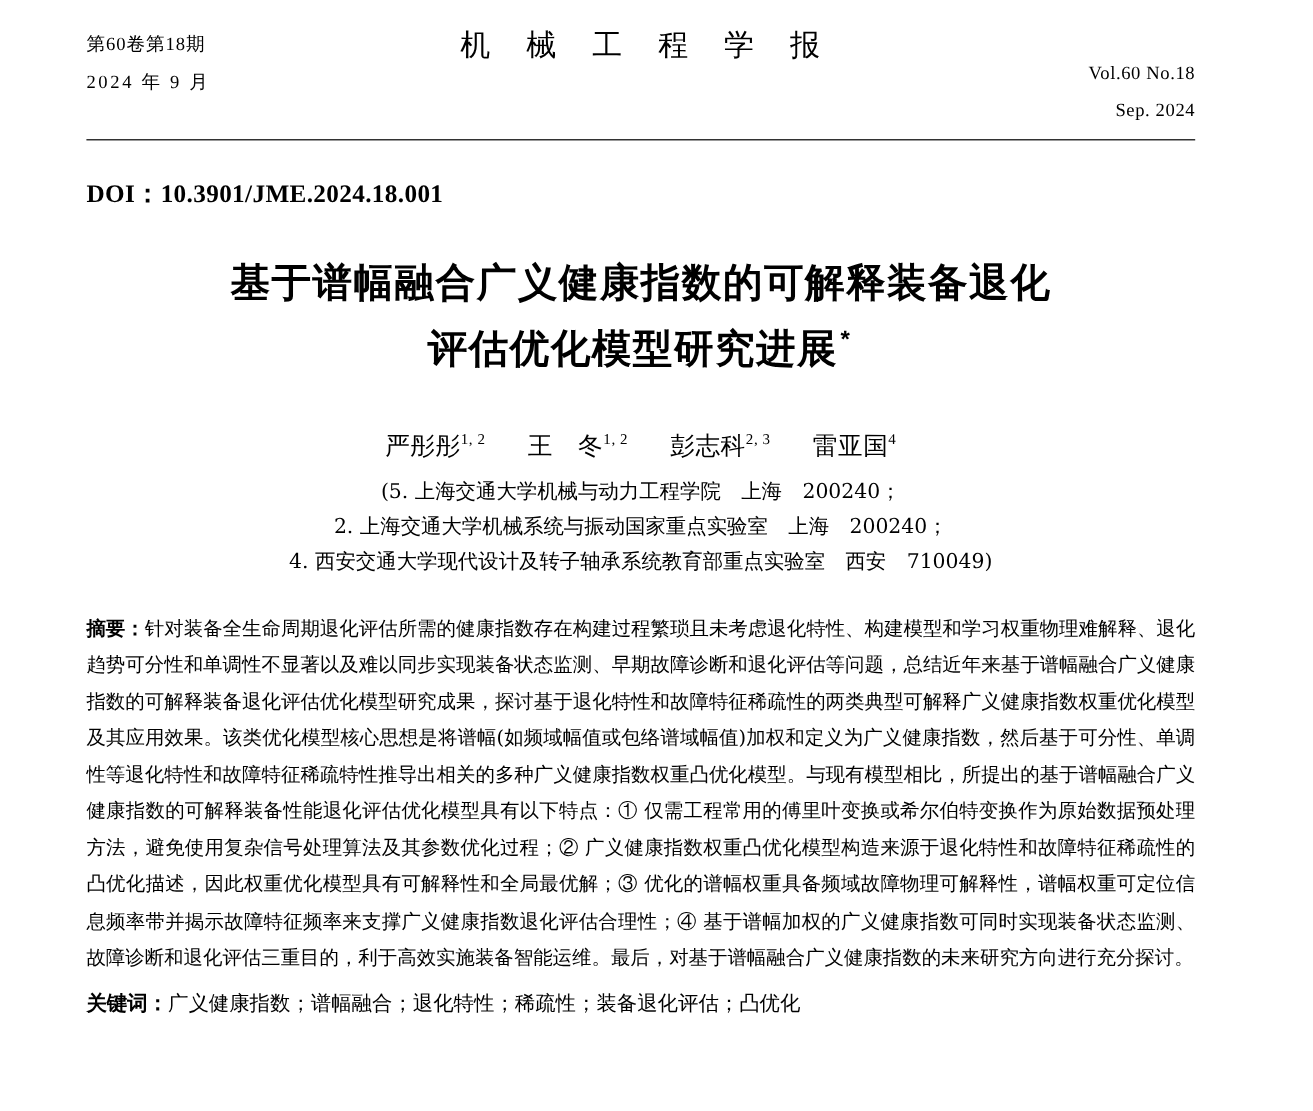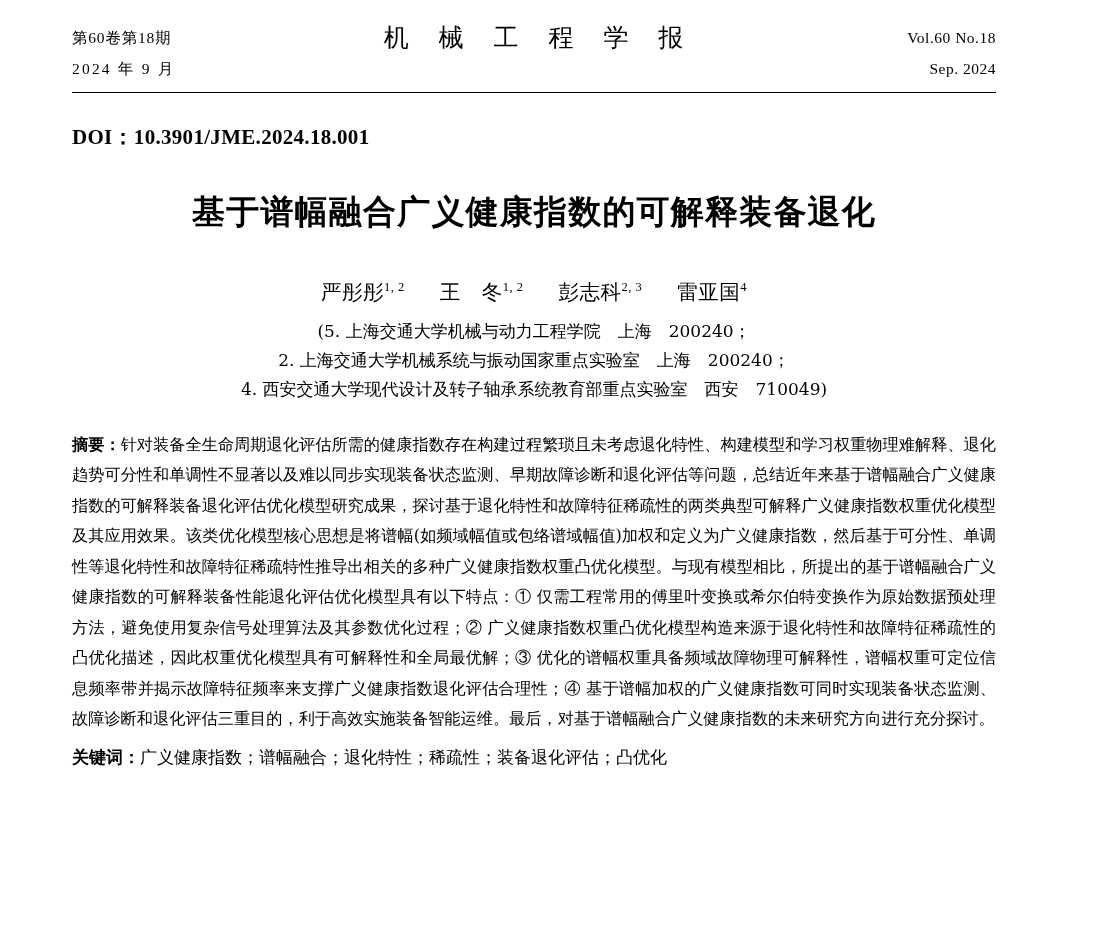--- a/index.html
+++ b/index.html
@@ -49,21 +49,21 @@
     line-height: 32px;
     font-family: "DejaVu Serif", "Liberation Serif", serif;
     padding-left: 10px;
   }
   .journal-en {
     font-size: 19.5px;
     line-height: 30px;
     letter-spacing: 0.6px;
     font-family: "Liberation Serif", serif;
   }
-  .header-right .hr-top { letter-spacing: 0.5px; }
+  .header-right .hr-top { letter-spacing: 0.5px; margin-top: 24px; }
   .header-right .hr-bot { letter-spacing: 0.5px; }
   .header-left .hl-top { letter-spacing: 0.8px; }
   .header-left .hl-bot { letter-spacing: 2.2px; }
 
   .rule {
     border: 0;
     border-top: 1.6px solid #000;
     margin: 8px 0 0 0;
   }
 
@@ -155,20 +155,23 @@
         <div class="hr-bot">Sep.    2024</div>
       </div>
     </div>
     <hr class="rule">
   </div>
 
   <div class="doi">DOI：10.3901/JME.2024.18.001</div>
 
   <div class="title">
     <div>基于谱幅融合广义健康指数的可解释装备退化</div>
+    <div>
+      <span>评估优化模型研究进展</span><span class="star">*</span>
+    </div>
   </div>
 
   <div class="authors">
     <span class="author"><span>严彤彤</span><sup>1, 2</sup></span>
     <span class="author"><span>王　冬</span><sup>1, 2</sup></span>
     <span class="author"><span>彭志科</span><sup>2, 3</sup></span>
     <span class="author"><span>雷亚国</span><sup>4</sup></span>
   </div>
 
   <div class="affil">

